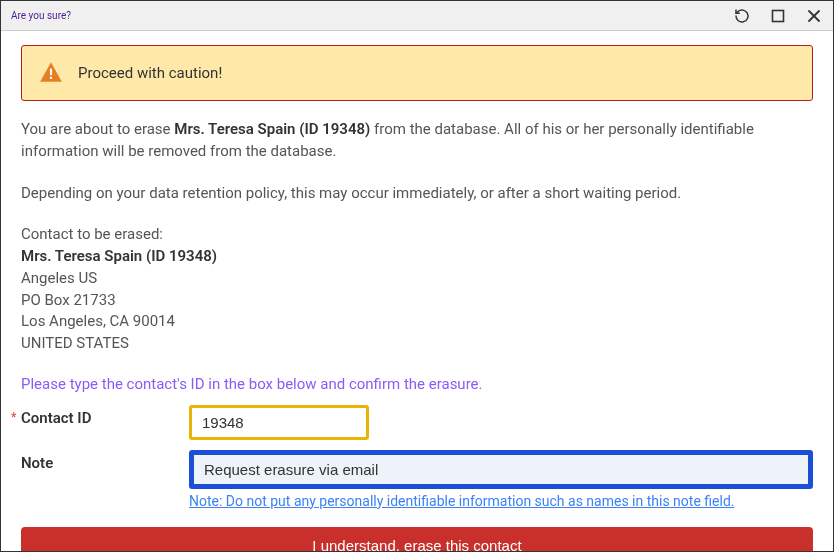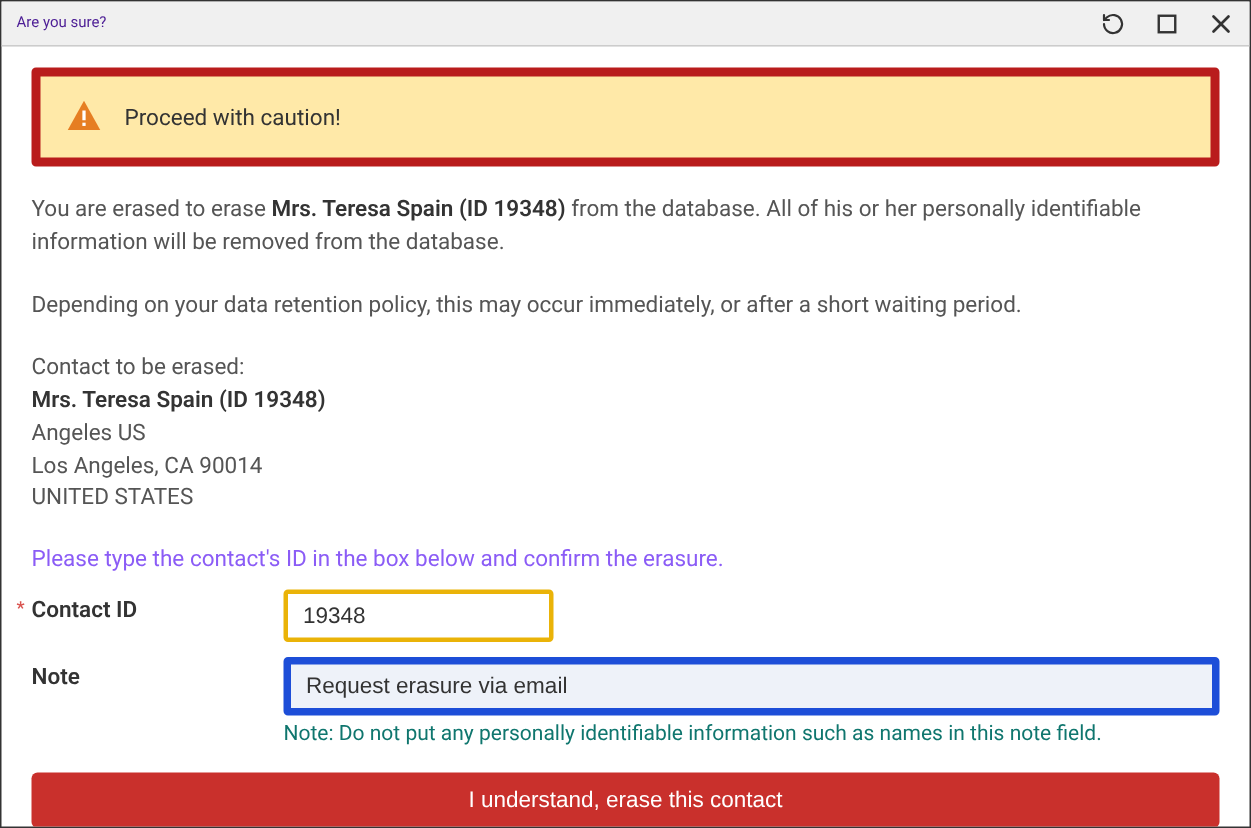--- a/index.html
+++ b/index.html
@@ -41,21 +41,21 @@
       align-items: center;
       justify-content: center;
       width: 18px;
       height: 18px;
     }
     .content {
       padding: 14px 20px 16px 20px;
     }
     .alert-box {
       background: #ffe9a8;
-      border: 6px solid #b91c1c;
+      border: 1px solid #b91c1c;
       border-radius: 3px;
       padding: 14px 16px;
       display: flex;
       align-items: center;
       gap: 14px;
       margin-bottom: 18px;
     }
     .alert-text {
       font-size: 15px;
       color: #333;
@@ -121,23 +121,24 @@
     .note-input {
       border: 5px solid #1d4ed8;
       border-radius: 3px;
       padding: 6px 10px;
       font-size: 15px;
       width: 100%;
       background: #eef2f9;
       color: #333;
     }
     .helper-text {
-      color: #0f766e;
+      color: #3b82f6;
       font-size: 14px;
       margin-top: 4px;
+      text-decoration: underline;
     }
     .confirm-button {
       width: 100%;
       background: #c9302c;
       color: #fff;
       border: none;
       border-radius: 4px;
       padding: 10px;
       font-size: 15px;
       cursor: pointer;
@@ -180,29 +181,30 @@
       <svg width="26" height="26" viewBox="0 0 24 24">
         <path d="M12 2 L22 20 L2 20 Z" fill="#e67e22"></path>
         <rect x="11" y="8" width="2" height="6" fill="#fff"></rect>
         <rect x="11" y="15.5" width="2" height="2" fill="#fff"></rect>
       </svg>
     </span>
     <span class="alert-text">Proceed with caution!</span>
   </div>
 
   <p class="body-text">
-    <span>You are erased to erase </span><span class="bold">Mrs. Teresa Spain (ID 19348)</span><span> from the database. All of his or her personally identifiable information will be removed from the database.</span>
+    <span>You are about to erase </span><span class="bold">Mrs. Teresa Spain (ID 19348)</span><span> from the database. All of his or her personally identifiable information will be removed from the database.</span>
   </p>
 
   <p class="body-text">Depending on your data retention policy, this may occur immediately, or after a short waiting period.</p>
 
   <div class="contact-block">
     <div>Contact to be erased:</div>
     <div class="bold">Mrs. Teresa Spain (ID 19348)</div>
     <div>Angeles US</div>
+    <div>PO Box 21733</div>
     <div>Los Angeles, CA 90014</div>
     <div>UNITED STATES</div>
   </div>
 
   <p class="instruction">Please type the contact's ID in the box below and confirm the erasure.</p>
 
   <div class="form-row">
     <div class="form-label required">Contact ID</div>
     <div class="form-field">
       <input type="text" class="text-input" value="19348" style="">

